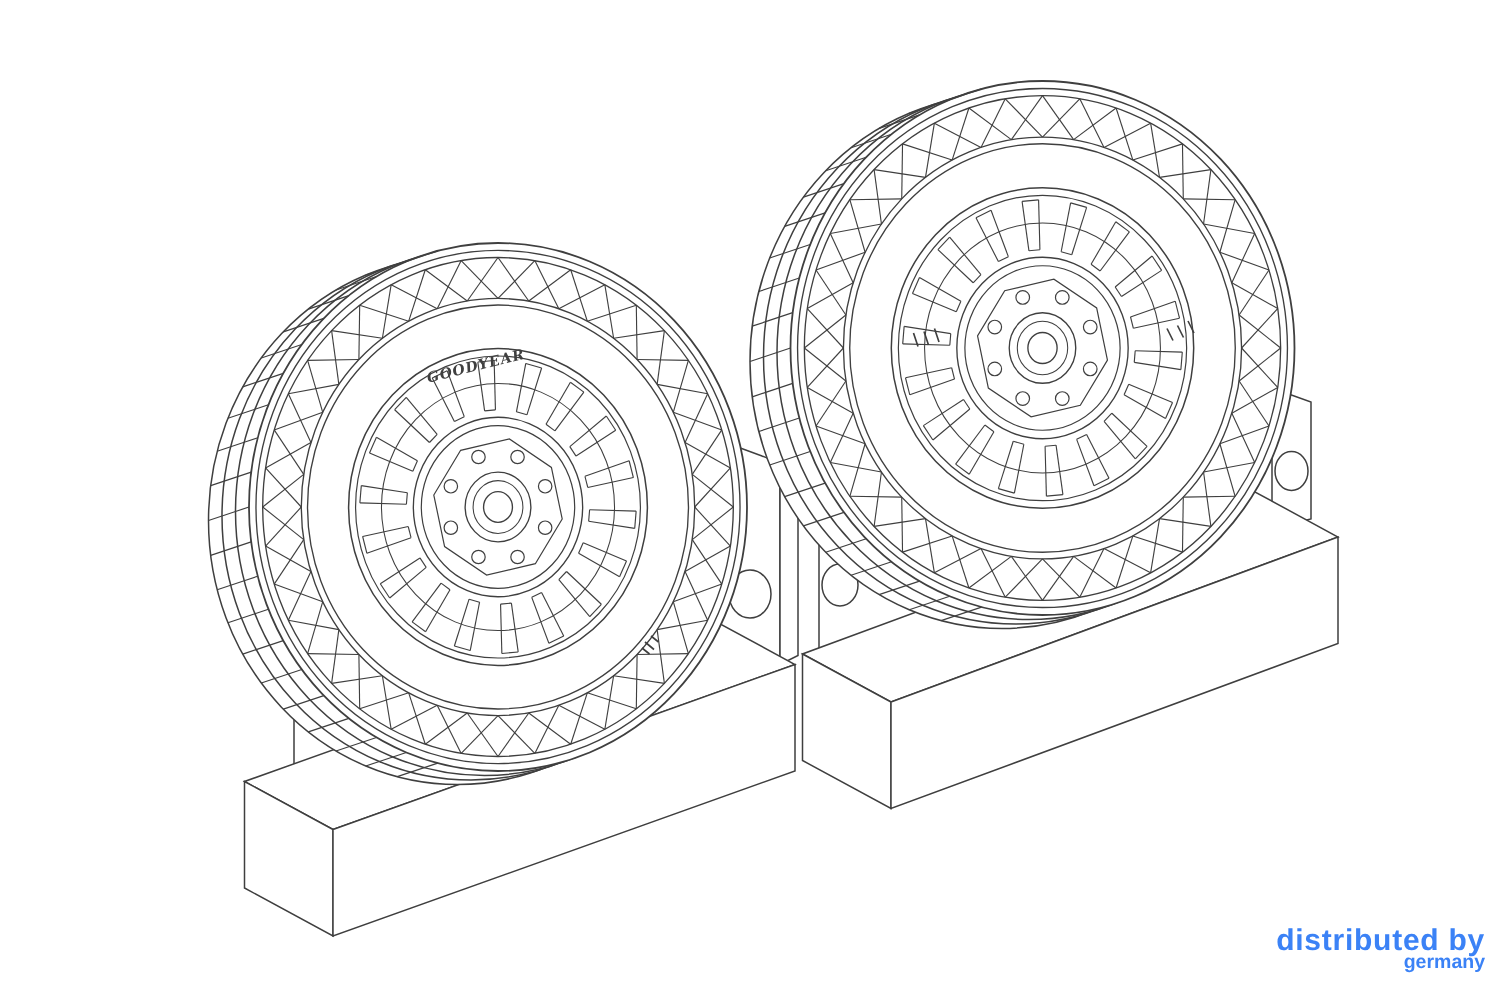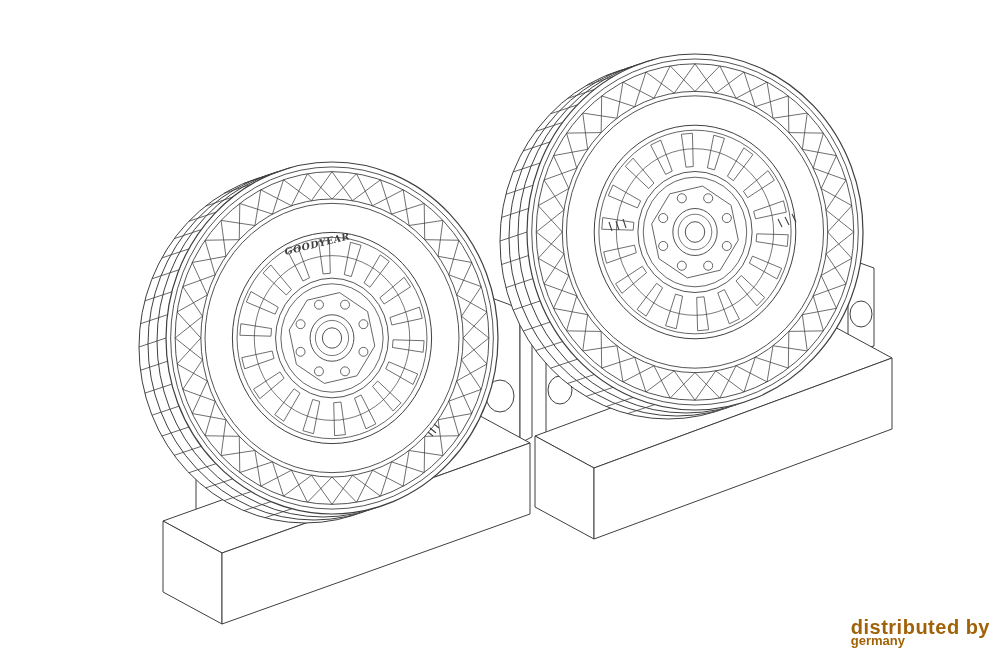--- a/index.html
+++ b/index.html
@@ -3,22 +3,22 @@
 <meta charset="utf-8">
 <style>
   html,body{margin:0;padding:0;}
   body{
     width:1000px;height:667px;position:relative;overflow:hidden;
     background:#ffffff;
     font-family:"Liberation Sans",sans-serif;
   }
   #drawing{position:absolute;left:0;top:0;}
   .watermark{
-    position:absolute;right:10px;bottom:20px;text-align:left;
-    color:#a16207;user-select:none;
+    position:absolute;right:10px;bottom:20px;text-align:right;
+    color:#3b82f6;user-select:none;
   }
   .wm-line1{font:700 20px/1.05 "Liberation Sans",sans-serif;letter-spacing:.5px;}
   .wm-logo{font:800 38px/0.95 "Liberation Sans",sans-serif;letter-spacing:-1px;}
   .wm-country{font:700 13px/1 "Liberation Sans",sans-serif;margin-top:-4px;}
   svg path, svg ellipse, svg circle, svg line{vector-effect:non-scaling-stroke;}
 </style>
 </head>
 <body>
 
 <svg id="drawing" width="1000" height="667" viewBox="0 0 1000 667">

